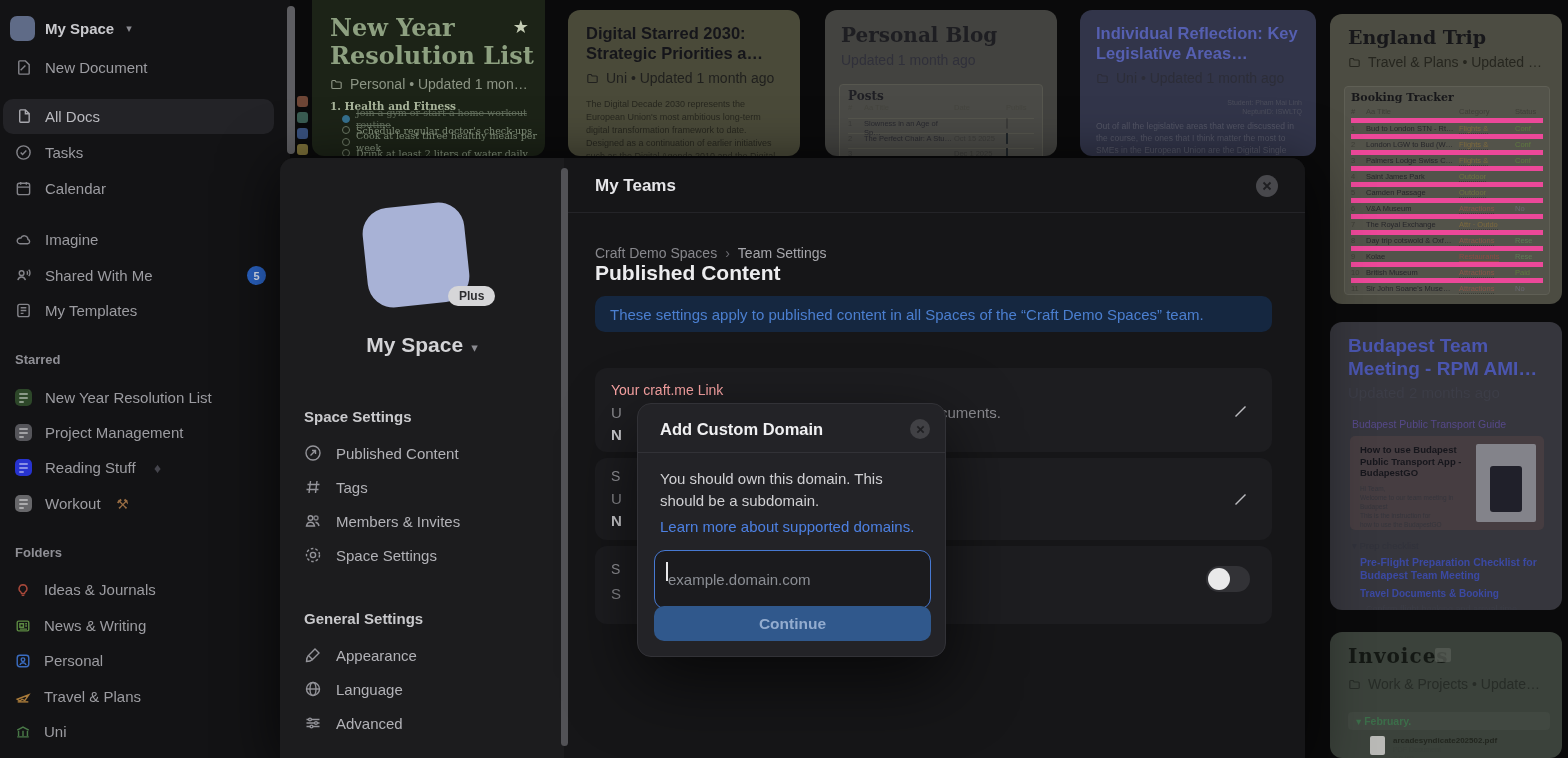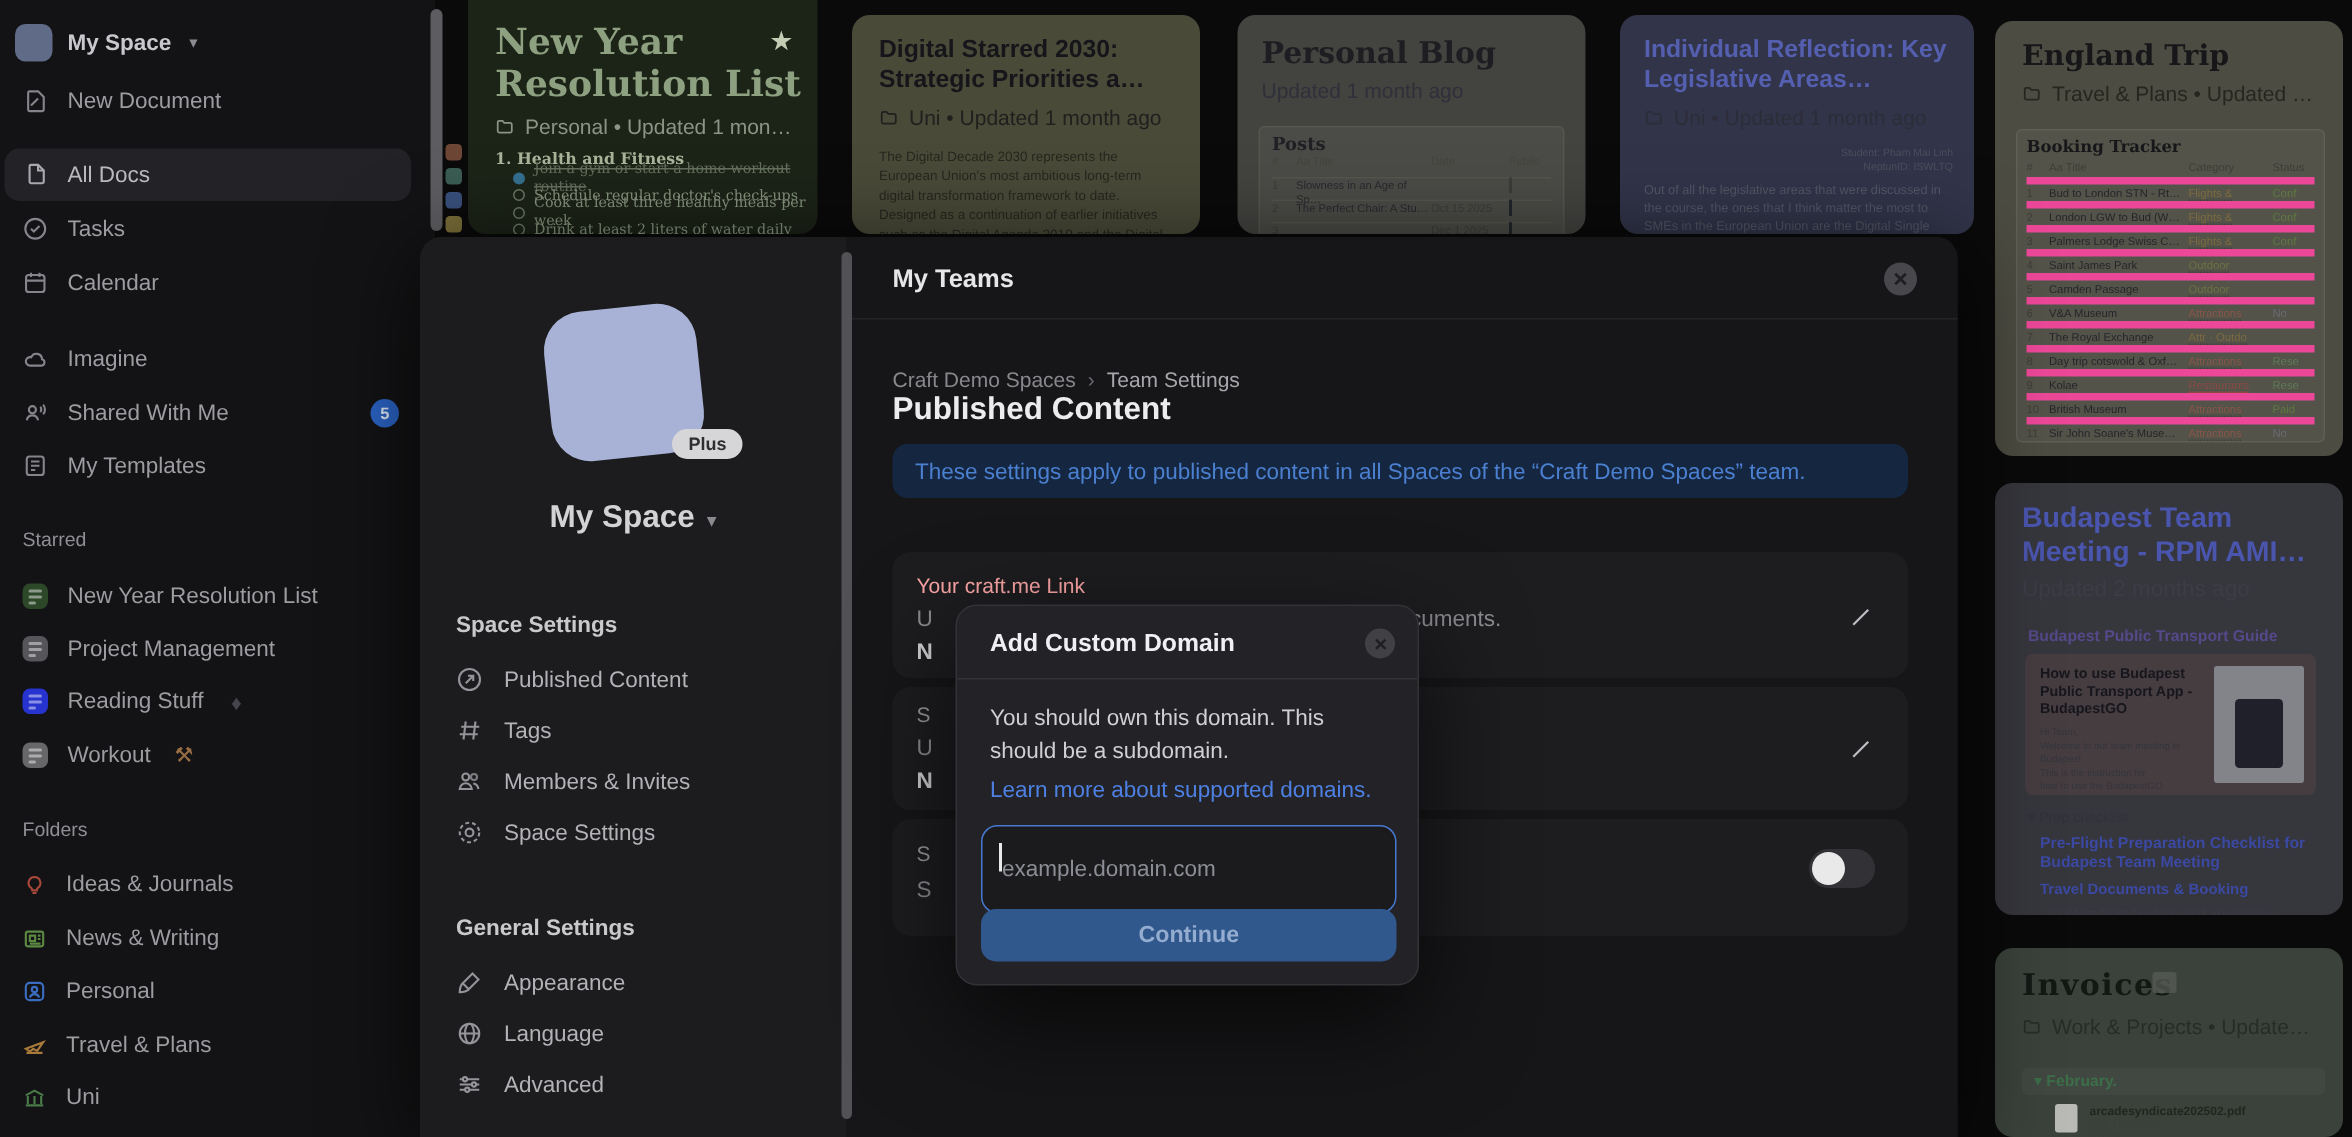--- a/index.html
+++ b/index.html
@@ -8,21 +8,21 @@
   
   #sidebar{position:absolute;left:0;top:0;width:290px;height:758px;background:#131315;z-index:1;}
   .sb-head{position:absolute;left:10px;top:16px;display:flex;align-items:center;gap:10px;}
   .sb-avatar{width:25px;height:25px;border-radius:7px;background:#5f6b87;}
   .sb-title{font-size:15px;font-weight:bold;color:#c9c9cd;}
   .sb-chev{color:#8a8a90;font-size:11px;margin-left:2px;}
   .sb-item{position:absolute;left:3px;width:271px;height:35px;display:flex;align-items:center;gap:13px;
     padding-left:12px;border-radius:10px;color:#9c9ca1;font-size:15px;cursor:pointer;}
   .sb-item.sel{background:#232327;color:#b9b9be;}
   .sb-item svg{flex:0 0 auto;}
-  .sb-sec{position:absolute;left:15px;font-size:13px;font-weight:normal;color:#8f8f95;}
+  .sb-sec{position:absolute;left:15px;font-size:13px;font-weight:bold;color:#8f8f95;}
   .badge{position:absolute;right:24px;width:19px;height:19px;border-radius:50%;background:#2a63c4;
     color:#dfe7f5;font-size:11px;font-weight:bold;display:flex;align-items:center;justify-content:center;}
   .mini-doc{width:17px;height:17px;border-radius:5px;position:relative;flex:0 0 auto;}
   .mini-doc i{position:absolute;left:4px;right:4px;height:1.5px;background:rgba(255,255,255,.45);border-radius:1px;}
   .glyph{font-size:14px;width:18px;text-align:center;flex:0 0 auto;}
   
   #win-scroll{position:absolute;left:287px;top:6px;width:8px;height:148px;border-radius:4px;background:#5d5d61;z-index:3;}
   
   .card{position:absolute;border-radius:12px;overflow:hidden;z-index:1;}
   .meta{display:flex;align-items:center;gap:7px;font-size:14px;}
@@ -71,21 +71,21 @@
   .btable .bt{font-family:"DejaVu Serif",serif;font-weight:bold;font-size:11px;color:#17171a;}
   .bhead,.brow{display:flex;align-items:center;font-size:7.5px;height:16px;border-top:5px solid #ec4899;}
   .bhead{border-top:none;color:#3e3e37;height:14px;}
   .bc1{width:15px;color:#3e3e37;} .bc2{flex:1;color:#26262a;} .bc3{width:56px;} .bc4{width:28px;}
   .brow .bc3 span{border-bottom:1px dotted rgba(0,0,0,.25);}
   .brow.u .bc3 span{border-bottom:1px solid currentColor;}
   
   #c-bud{left:1330px;top:322px;width:232px;height:288px;background:#36363d;}
   #c-bud .title{position:absolute;left:18px;top:12px;font-size:19px;line-height:23px;font-weight:bold;color:#4a55ae;}
   #c-bud .upd{position:absolute;left:18px;top:62px;font-size:15px;color:#3c3d47;}
-  #c-bud .guide{position:absolute;left:22px;top:96px;font-size:10.5px;font-weight:bold;color:#56498a;}
+  #c-bud .guide{position:absolute;left:22px;top:96px;font-size:10.5px;font-weight:normal;color:#56498a;}
   .pink{position:absolute;left:20px;top:114px;width:194px;height:94px;background:#463d41;border-radius:5px;padding:8px 8px 0 10px;display:flex;gap:8px;}
   .pink .h{font-size:9.5px;line-height:11.5px;font-weight:bold;color:#16161c;}
   .pink .s{font-size:6.5px;line-height:9px;color:#35353c;margin-top:5px;}
   .thumb{flex:0 0 60px;height:78px;background:#83838a;border-radius:2px;position:relative;}
   .thumb i{position:absolute;left:14px;top:22px;width:32px;height:46px;background:#20202a;border-radius:3px;}
   #c-bud .prep{position:absolute;left:22px;top:218px;font-size:9.5px;color:#31323b;}
   #c-bud .lnk1{position:absolute;left:30px;top:234px;font-size:10.5px;line-height:13px;font-weight:bold;color:#3b49a2;}
   #c-bud .lnk2{position:absolute;left:30px;top:266px;font-size:10px;font-weight:bold;color:#3b49a2;}
   #c-bud .chk{position:absolute;left:36px;top:282px;font-size:9px;color:#3a3b44;}
   

